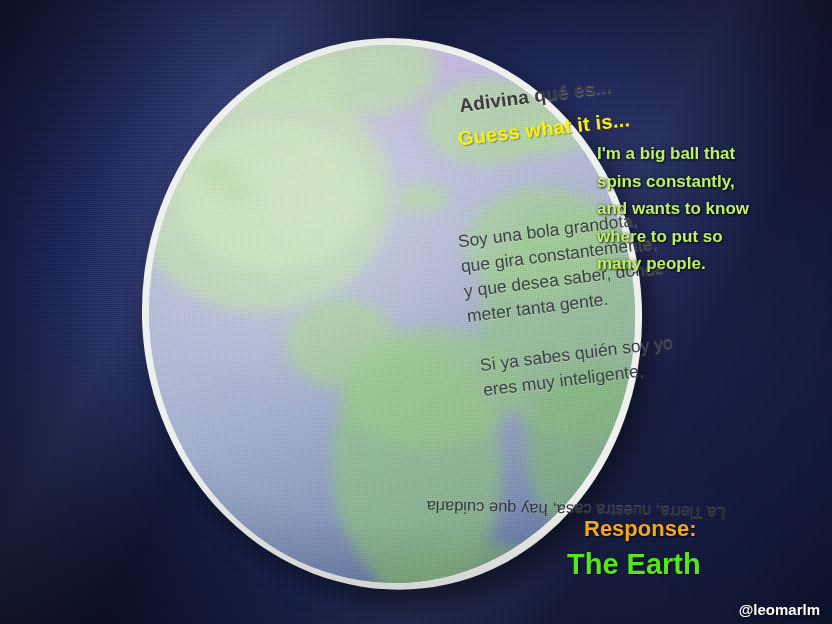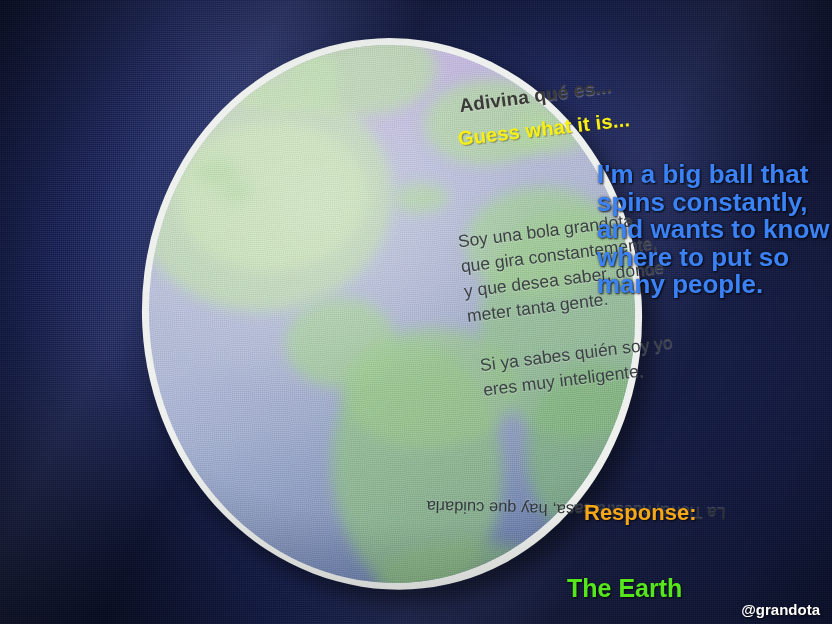--- a/index.html
+++ b/index.html
@@ -147,46 +147,45 @@
     font-size: 16.5px;
     color: #32373a;
     transform: rotate(184.5deg);
     text-shadow: 0 1px 1px rgba(255,255,255,0.28);
   }
 
   
   .cap {
     position: absolute;
     z-index: 9;
-    color: #3b82f6;
-    font-weight: bold;
-    font-size: 26px;
+    color: #bef264;
+    font-weight: bold;
+    font-size: 17px;
     line-height: 27.5px;
     white-space: pre;
     text-shadow: 1px 1px 2px rgba(0,0,0,0.75), 0 0 3px rgba(0,0,0,0.5);
-    margin-top: 21px;
   }
   .cap-1 { left: 597px; top: 140px; }
   .cap-2 { left: 597px; top: 322px; }
 
   .answer-label {
     position: absolute;
     z-index: 9;
-    left: 584px; top: 500px;
+    left: 584px; top: 516px;
     font-size: 22px;
     font-weight: bold;
     color: #f6a717;
     white-space: pre;
     text-shadow: 1px 1px 2px rgba(0,0,0,0.78);
   }
   .answer-value {
     position: absolute;
     z-index: 9;
-    left: 567px; top: 574px;
-    font-size: 25px;
+    left: 567px; top: 548px;
+    font-size: 29px;
     font-weight: bold;
     color: #55e61c;
     white-space: pre;
     text-shadow: 1px 1px 2px rgba(0,0,0,0.80);
   }
   .watermark {
     position: absolute;
     z-index: 10;
     right: 12px; bottom: 6px;
     font-size: 15px;
@@ -251,15 +250,15 @@
 spins constantly,
 and wants to know
 where to put so
 many people.</div>
 
 
   <div class="answer-label">Response:</div>
 
   <div class="answer-value">The Earth</div>
 
-  <div class="watermark">@grandota</div>
+  <div class="watermark">@leomarlm</div>
 
 </div>
 
 </body></html>

